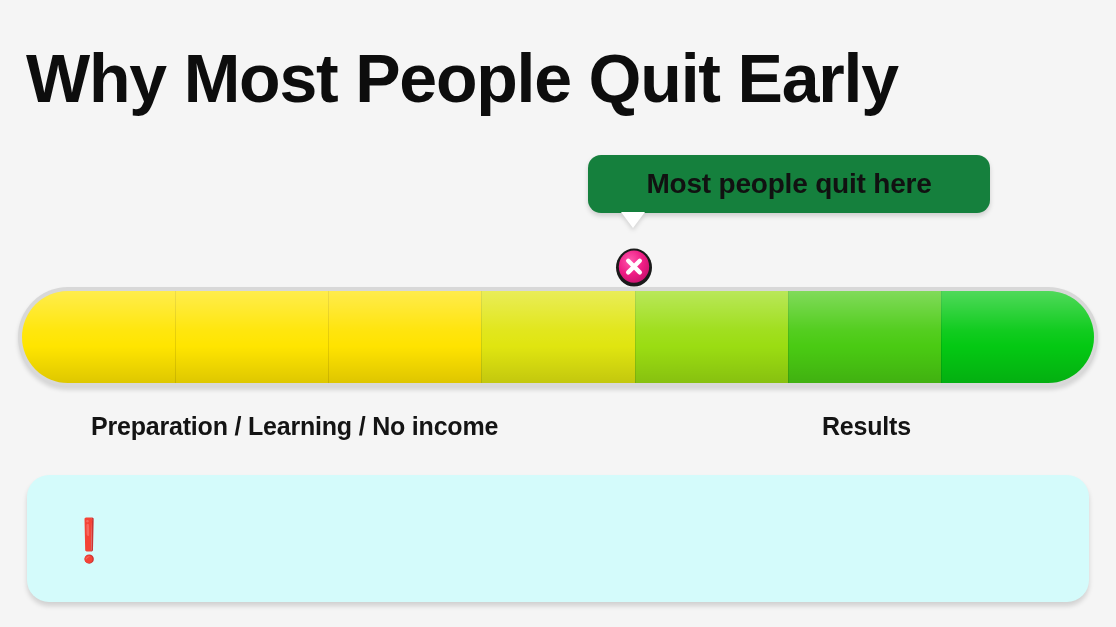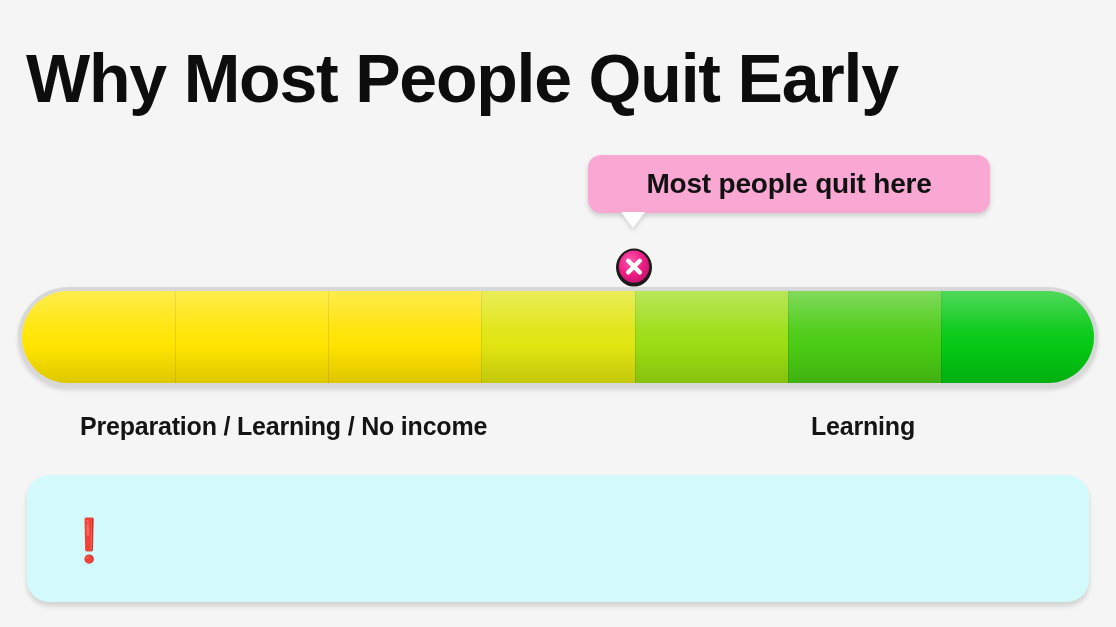--- a/index.html
+++ b/index.html
@@ -122,20 +122,21 @@
   }
 
   
   .stage-label {
     position: absolute;
     font-size: 25px;
     font-weight: 700;
     color: #141414;
     white-space: nowrap;
     letter-spacing: -0.2px;
+    margin-left: 11px;
   }
   #stage-label-prep { left: 80px;  top: 412px; }
   #stage-label-results { left: 811px; top: 412px; }
 
   
   #callout {
     position: absolute;
     left: 27px;
     top: 475px;
     width: 1062px;
@@ -163,21 +164,21 @@
     color: #111111;
     letter-spacing: -0.2px;
     max-width: 830px;
   }
 </style>
 </head>
 <body style="background: rgb(245, 245, 245);">
 
 <div id="page-title">Why Most People Quit Early</div>
 
-<div id="quit-tooltip" style="background: #f9a8d4;">
+<div id="quit-tooltip" style="background: #15803d;">
   <div id="quit-tooltip-label" style="color: rgb(17, 17, 17);">Most people quit here</div>
 </div>
 <div id="quit-tooltip-tail"></div>
 
 <div id="quit-marker">
   <svg width="44" height="44" viewBox="0 0 44 44" aria-hidden="true">
     <defs>
       <radialGradient id="mkGrad" cx="38%" cy="32%" r="78%">
         <stop offset="0%" stop-color="#FF59AE"></stop>
         <stop offset="55%" stop-color="#EE1C84"></stop>
@@ -197,17 +198,17 @@
   <div class="seg" style="background-color: rgb(255, 229, 0);"></div>
   <div class="seg" style="background-color: rgb(255, 227, 0);"></div>
   <div class="seg" style="background-color: rgb(224, 229, 16);"></div>
   <div class="seg" style="background-color: rgb(155, 221, 18);"></div>
   <div class="seg" style="background-color: rgb(74, 203, 19);"></div>
   <div class="seg" style="background-color: rgb(4, 201, 19);"></div>
 </div>
 
 <div class="stage-label" id="stage-label-prep">Preparation / Learning / No income</div>
 
-<div class="stage-label" id="stage-label-results">Learning</div>
+<div class="stage-label" id="stage-label-results">Results</div>
 
 <div id="callout" style="background: rgb(212, 251, 251);">
   <span id="callout-icon">❗</span>
 </div>
 
 </body></html>

